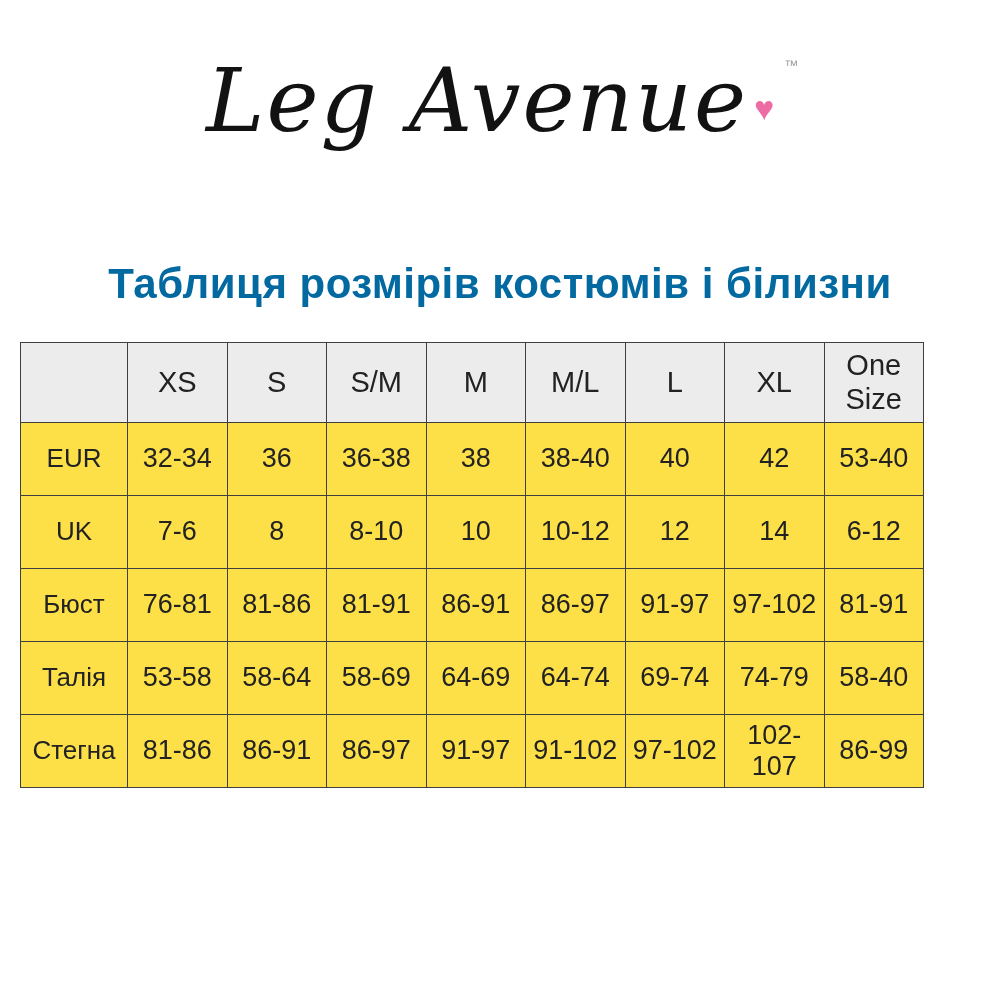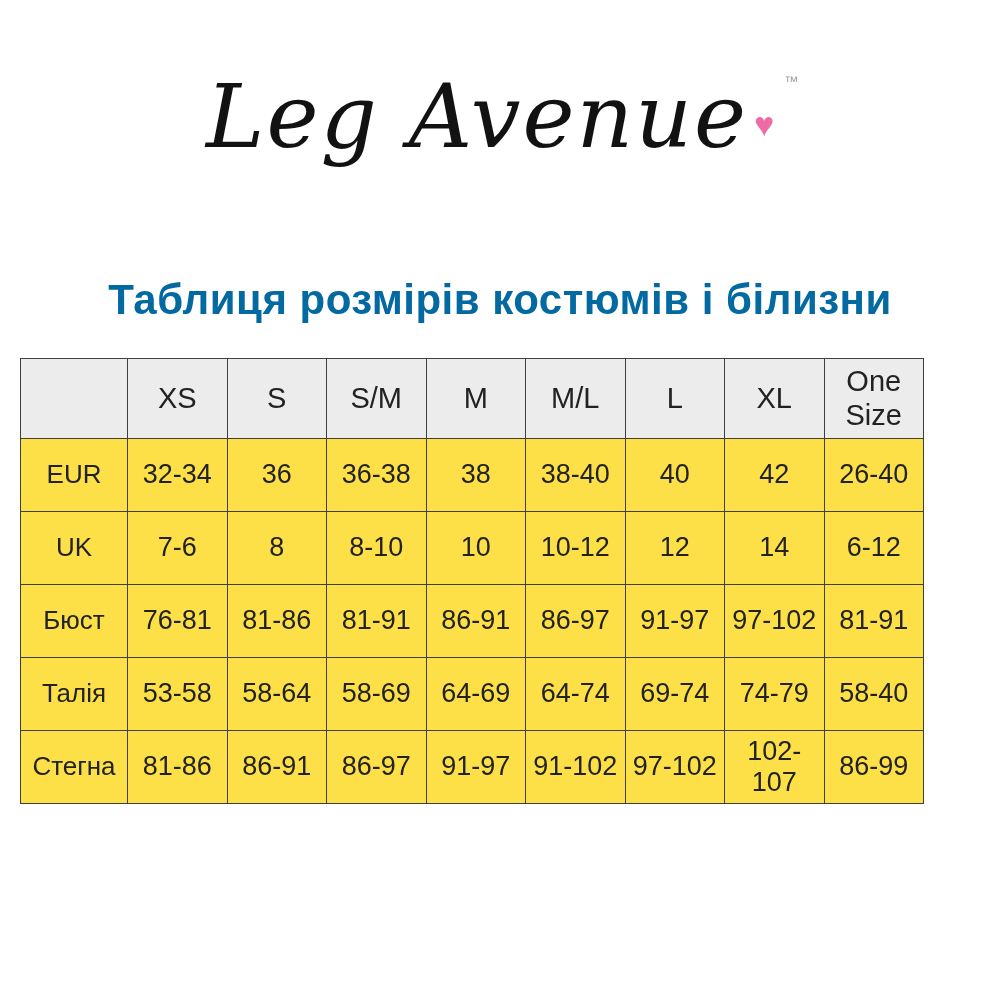--- a/index.html
+++ b/index.html
@@ -14,21 +14,21 @@
   }
   .page {
     width: 1000px;
     height: 1000px;
     box-sizing: border-box;
   }
 
   
   .logo-wrap {
     text-align: center;
-    padding-top: 64px;
+    padding-top: 48px;
     height: 150px;
     position: relative;
   }
   .logo-text {
     font-family: "DejaVu Serif", serif;
     font-style: italic;
     font-weight: 500;
     font-size: 88px;
     letter-spacing: 2px;
     color: #121212;
@@ -146,21 +146,21 @@
       <tbody>
           <tr>
             <th>EUR</th>
             <td>32-34</td>
             <td>36</td>
             <td>36-38</td>
             <td>38</td>
             <td>38-40</td>
             <td>40</td>
             <td>42</td>
-            <td>26-40</td>
+            <td>53-40</td>
           </tr>
           <tr>
             <th>UK</th>
             <td>7-6</td>
             <td>8</td>
             <td>8-10</td>
             <td>10</td>
             <td>10-12</td>
             <td>12</td>
             <td>14</td>

